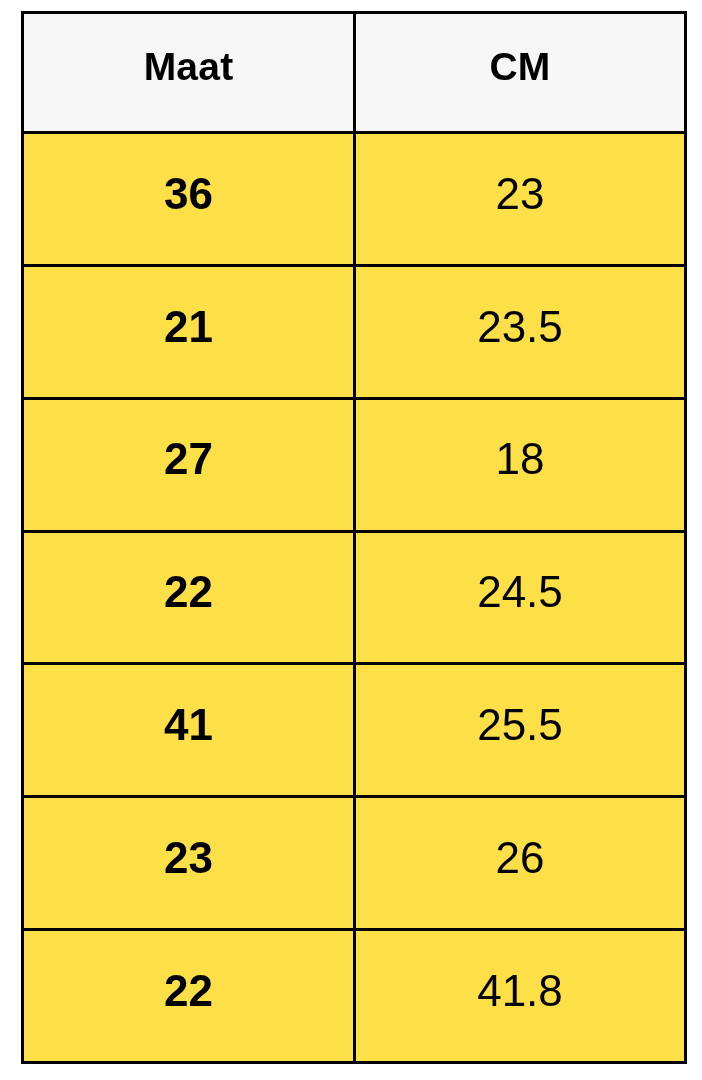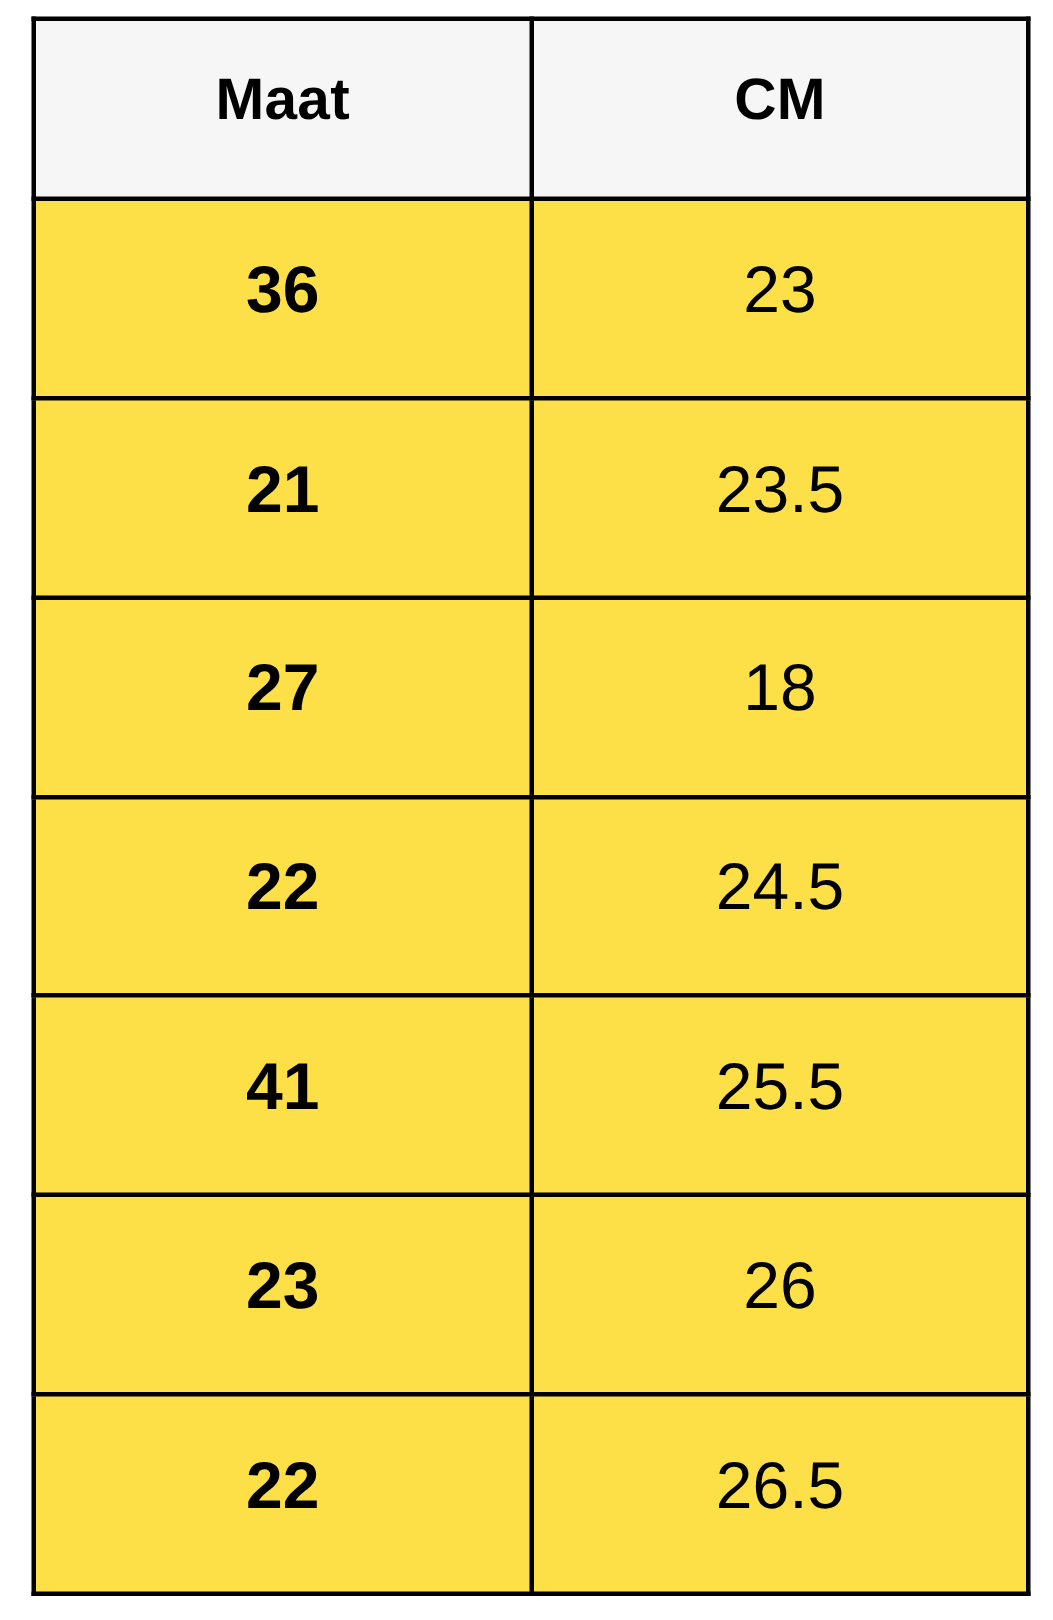--- a/index.html
+++ b/index.html
@@ -116,18 +116,18 @@
       <tr>
         <td class="cell-size">41</td>
         <td class="cell-cm">25.5</td>
       </tr>
       <tr>
         <td class="cell-size">23</td>
         <td class="cell-cm">26</td>
       </tr>
       <tr>
         <td class="cell-size">22</td>
-        <td class="cell-cm">26.5</td>
+        <td class="cell-cm">41.8</td>
       </tr>
     </tbody>
   </table>
 
 </div>
 
 </body></html>

